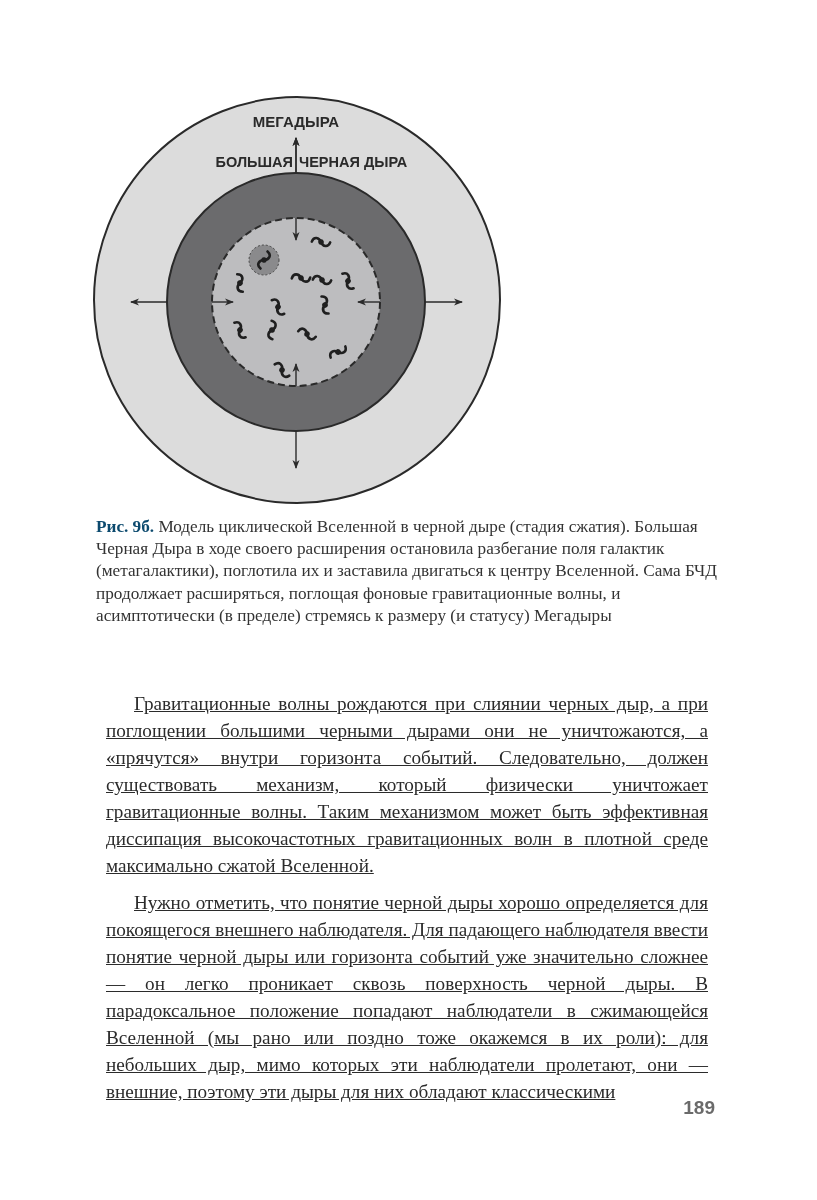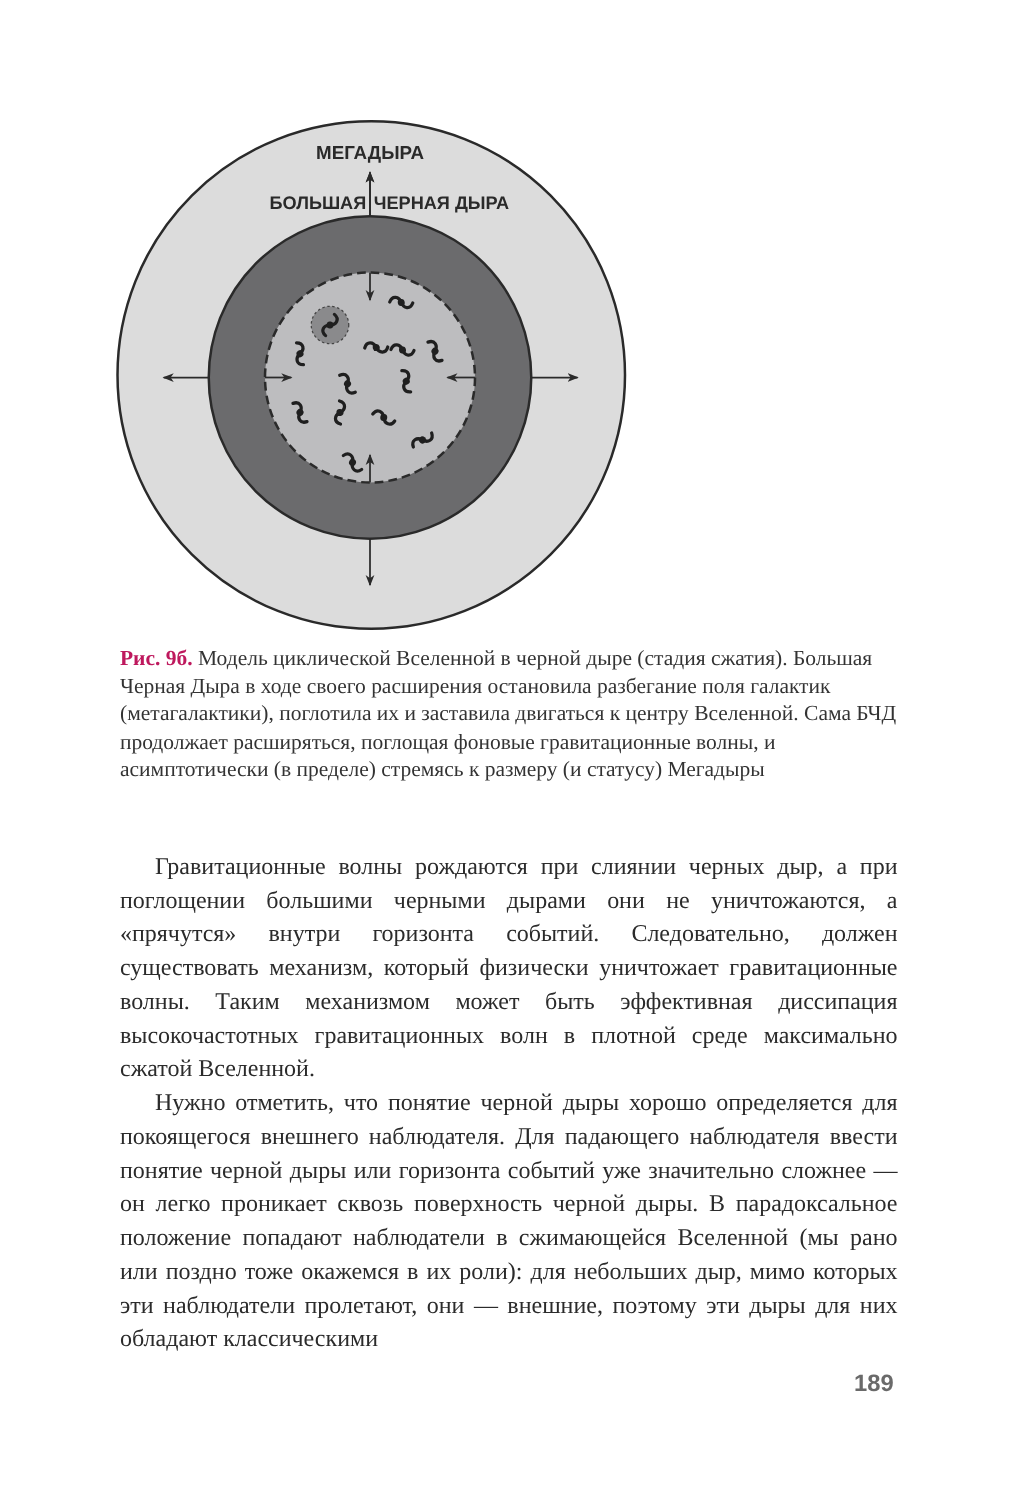--- a/index.html
+++ b/index.html
@@ -2,25 +2,25 @@
 <html><head>
 <meta charset="utf-8">
 <style>
   html, body { margin:0; padding:0; background:#ffffff; }
   body { width:817px; height:1200px; position:relative; overflow:hidden; color:#2b2b2b; }
   .figure { position:absolute; left:0; top:0; width:656px; height:520px; }
   .figure svg { position:absolute; left:0; top:0; }
   .fig-label { font-family:"Liberation Sans", sans-serif; font-weight:bold; fill:#2a2a2a; }
   .caption { position:absolute; left:96px; top:516px; width:640px;
     font-family:"Liberation Serif", serif; font-size:17.2px; line-height:22.2px; color:#333; }
-  .caption b { color:#be185d; }
+  .caption b { color:#0c4a6e; }
   .body-text { position:absolute; left:96px; top:680px; width:622px;
     font-family:"Liberation Serif", serif; font-size:19.2px; line-height:27px; color:#2b2b2b;
     text-align:justify; }
-  .body-text p { margin:0; text-indent:28px; }
+  .body-text p { margin:10px; text-indent:28px;text-decoration:underline; }
   .page-number { position:absolute; left:655px; top:1097px; width:60px; text-align:right;
     font-family:"Liberation Sans", sans-serif; font-weight:bold; font-size:19px; color:#6a6a6a; }
 </style>
 </head>
 <body>
 
 <div class="figure">
   <svg width="817" height="520" viewBox="0 0 817 520">
     <defs>
       <marker id="ah" markerWidth="10" markerHeight="10" refX="8" refY="5" orient="auto" markerUnits="userSpaceOnUse">

